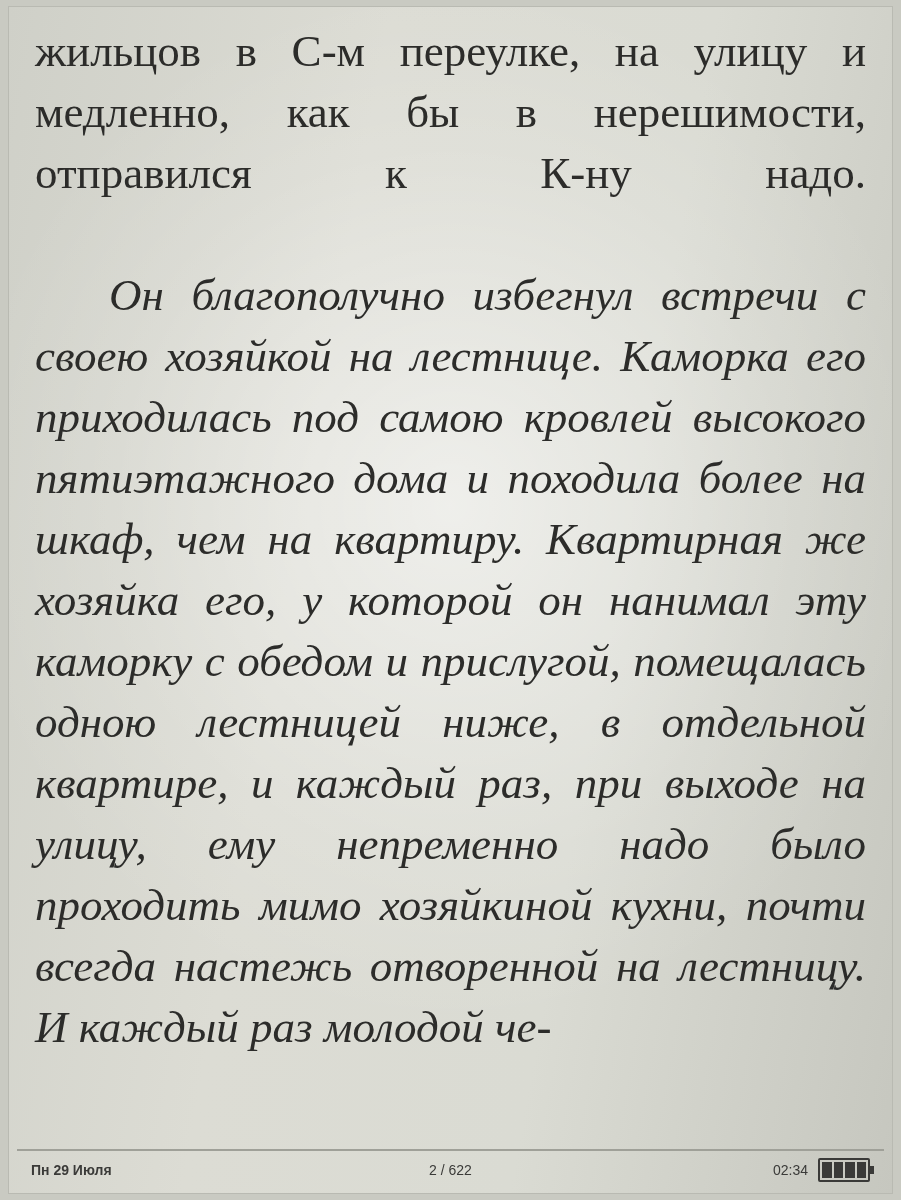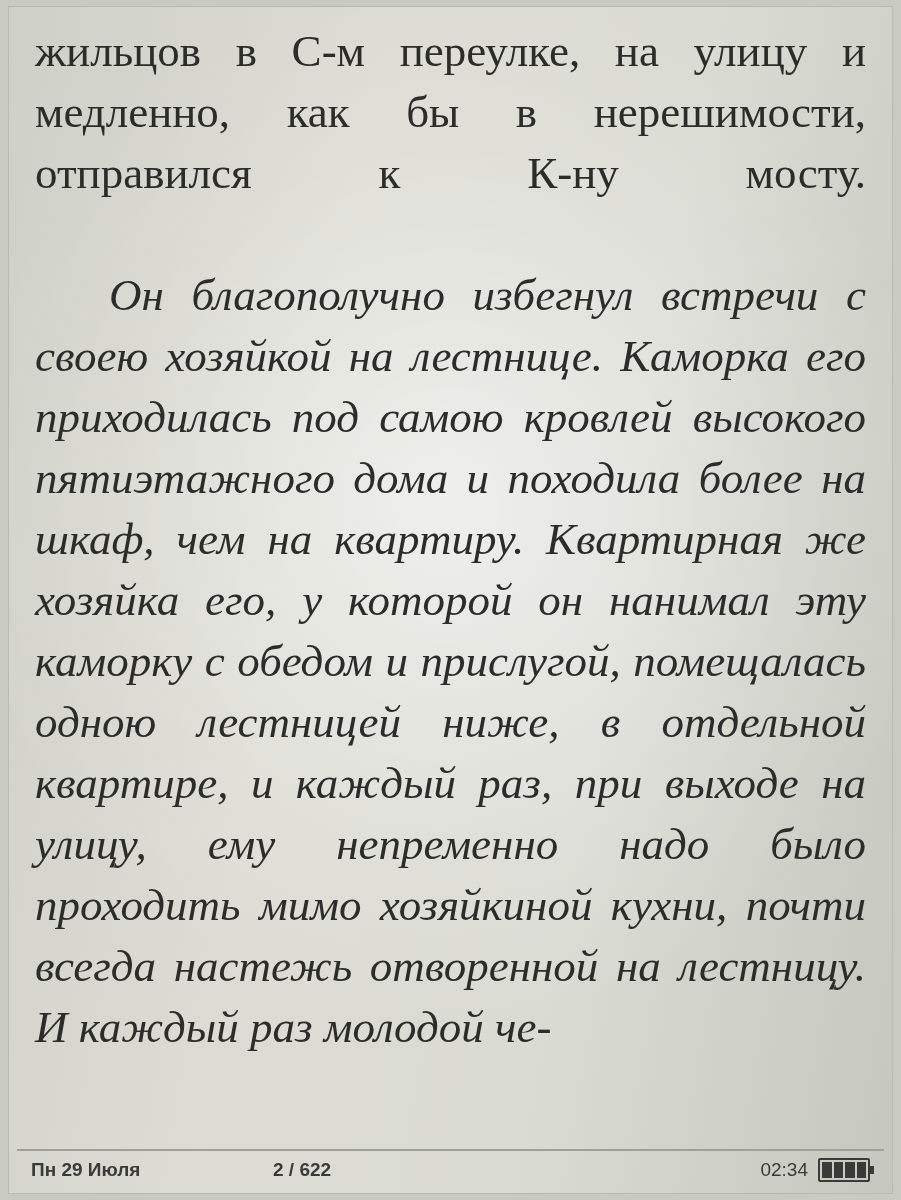--- a/index.html
+++ b/index.html
@@ -72,36 +72,35 @@
   }
 
   .status-bar {
     flex: 0 0 auto;
     height: 44px;
     display: flex;
     align-items: center;
     padding: 0 14px 4px 14px;
     box-sizing: border-box;
     font-family: "Liberation Sans", sans-serif;
-    font-size: 19px;
+    font-size: 14px;
     font-weight: bold;
     color: #3a3a38;
     border-top: 2px solid #9fa098;
     margin: 0 8px;
-    gap: 12px;
   }
   .status-left {
     flex: 0 0 auto;
     min-width: 230px;
     text-align: left;
   }
   .status-center {
     flex: 1 1 auto;
-    text-align: left;
-    font-weight: bold;
+    text-align: center;
+    font-weight: normal;
   }
   .status-right {
     flex: 0 0 auto;
     min-width: 230px;
     display: flex;
     align-items: center;
     justify-content: flex-end;
     gap: 10px;
   }
   .clock { font-weight: normal; }
@@ -134,21 +133,21 @@
     background: #3a3a38;
   }
 </style>
 </head>
 <body>
 
 <div class="device">
   <div class="screen">
 
     <div class="page-body">
-      <p class="para cont">жильцов в С-м переулке, на улицу и медленно, как бы в нерешимости, отправился к К-ну мосту.</p>
+      <p class="para cont">жильцов в С-м переулке, на улицу и медленно, как бы в нерешимости, отправился к К-ну надо.</p>
       <p class="para indent">Он благополучно избегнул встречи с своею хозяйкой на лестнице. Каморка его приходилась под самою кровлей высокого пятиэтажного дома и походила более на шкаф, чем на квартиру. Квартирная же хозяйка его, у которой он нанимал эту каморку с обедом и прислугой, помещалась одною лестницей ниже, в отдельной квартире, и каждый раз, при выходе на улицу, ему непременно надо было проходить мимо хозяйкиной кухни, почти всегда настежь отворенной на лестницу. И каждый раз молодой че-</p>
     </div>
 
     <div class="status-bar">
       <div class="status-left">Пн 29 Июля</div>
       <div class="status-center">2 / 622</div>
       <div class="status-right">
         <span class="clock">02:34</span>
         <span class="battery">
           <i></i>

